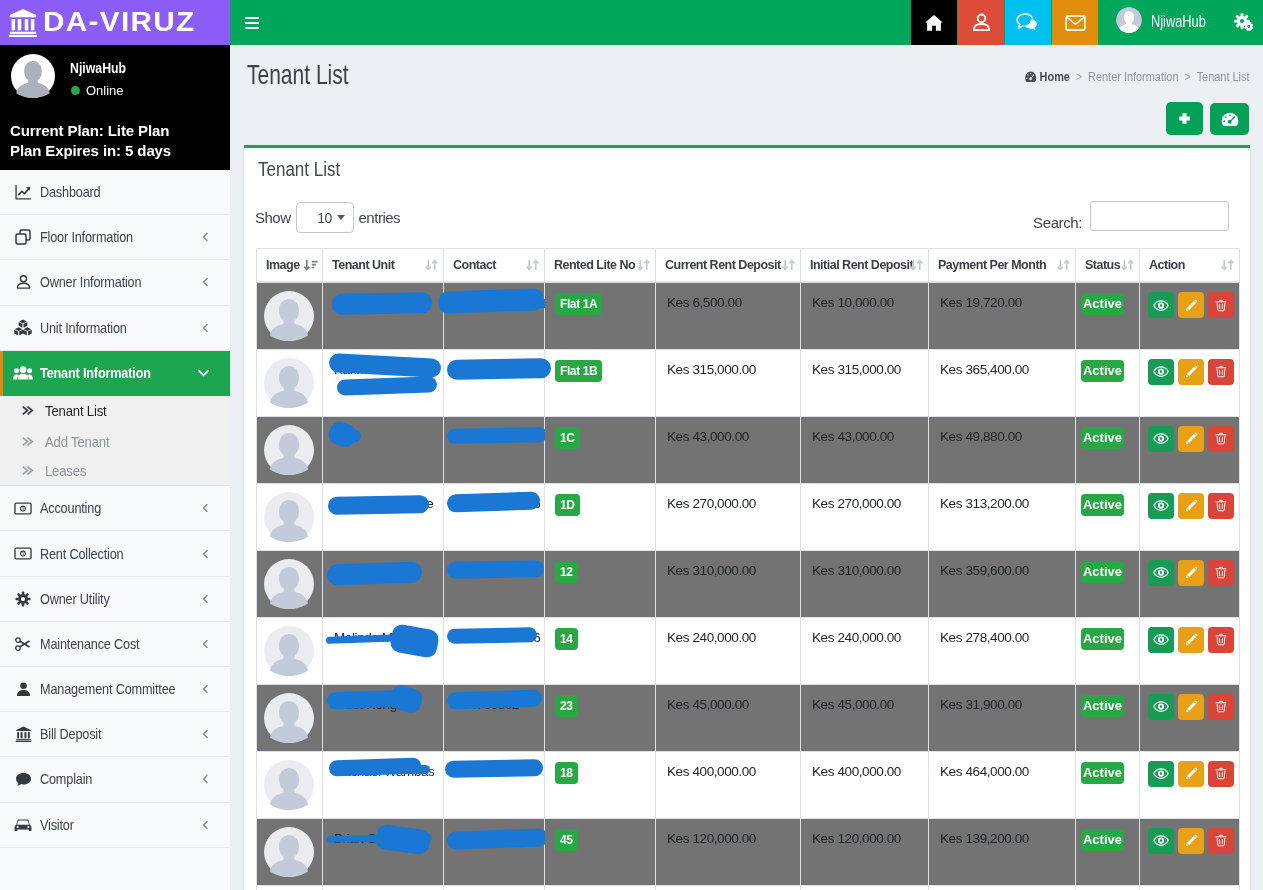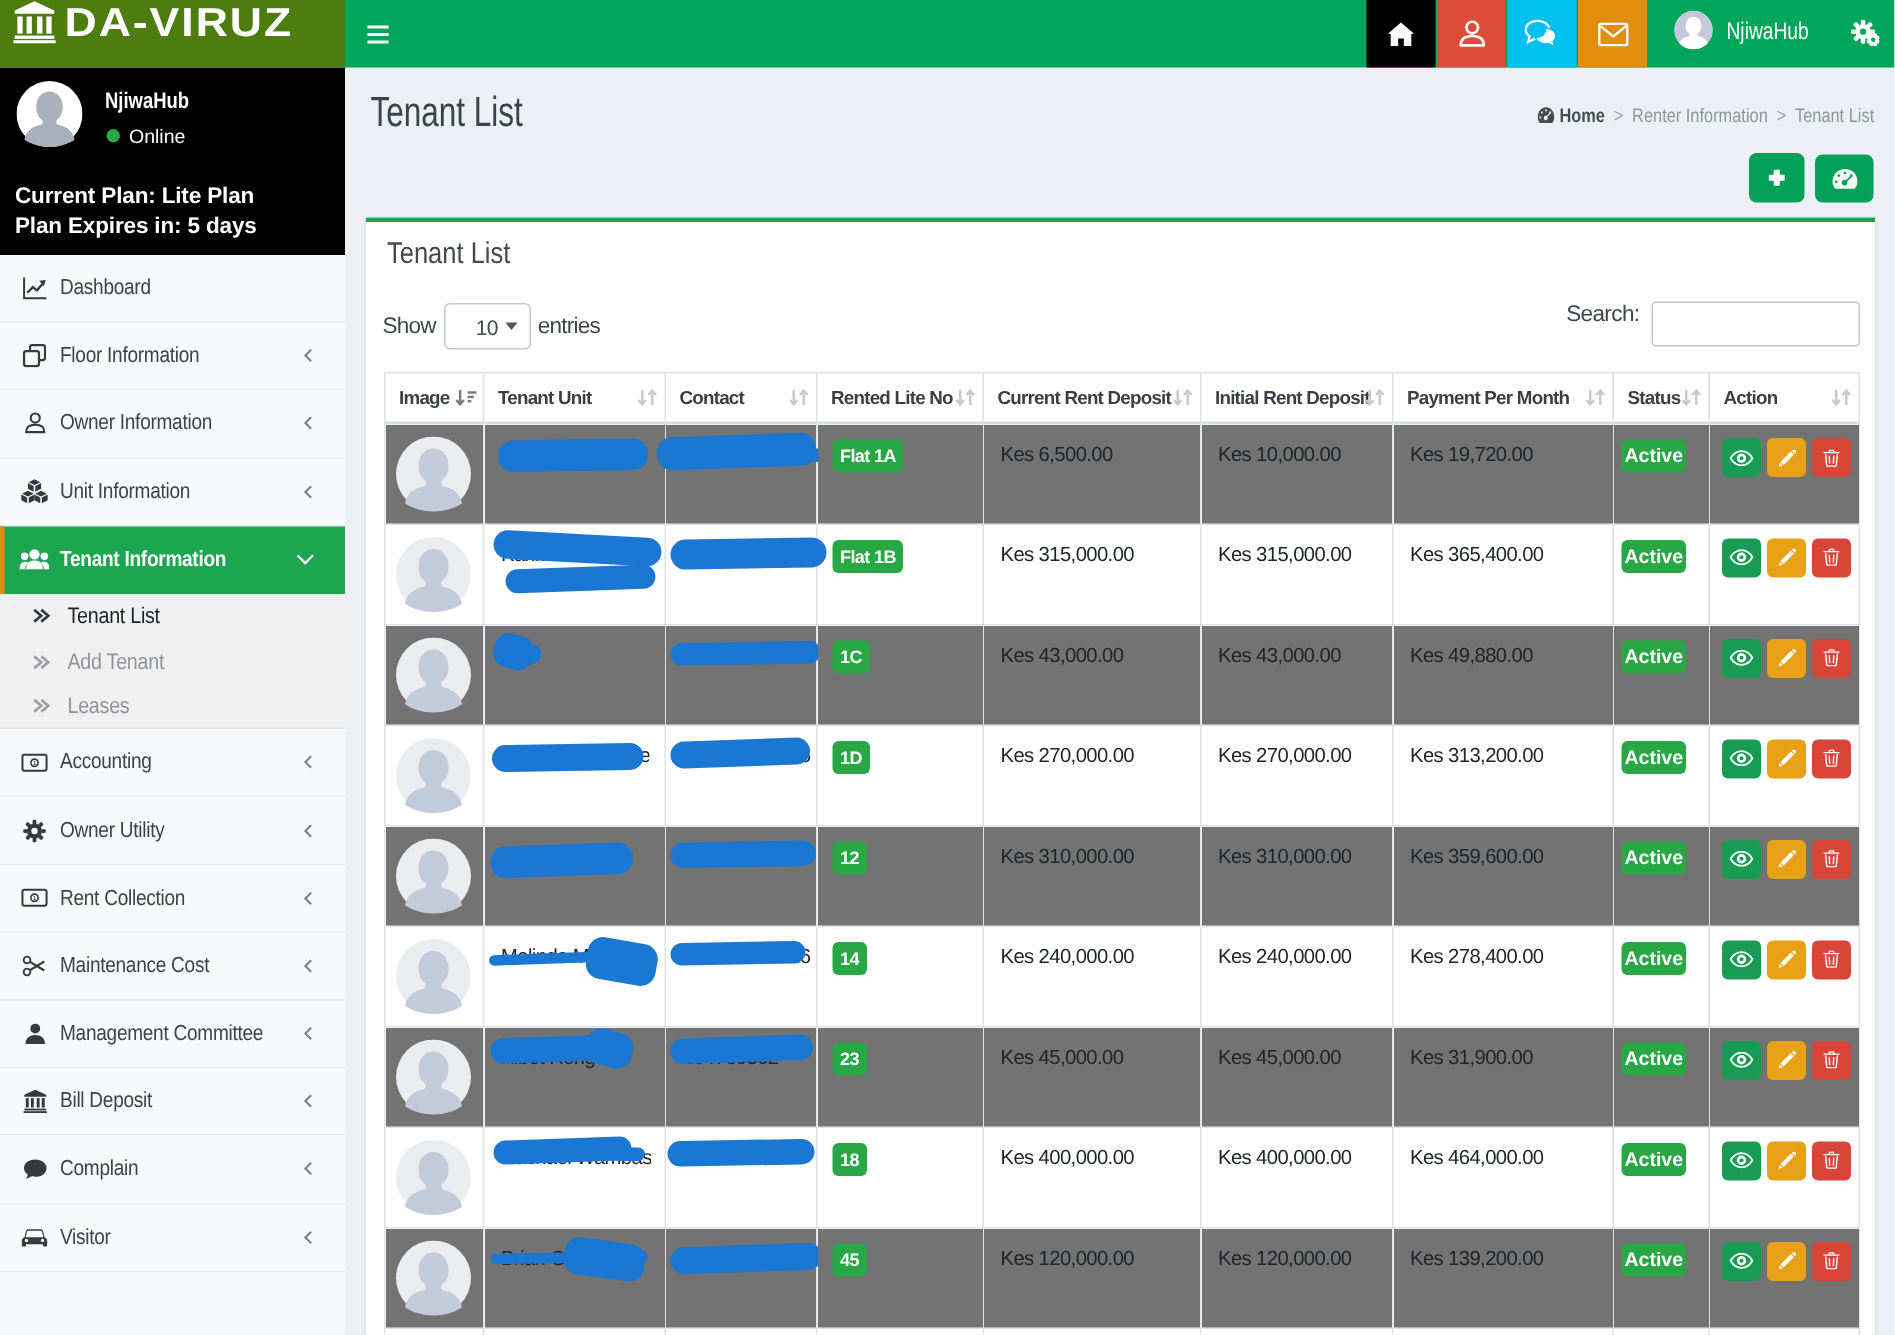--- a/index.html
+++ b/index.html
@@ -1,17 +1,17 @@
 <!DOCTYPE html>
 <html><head><meta charset="utf-8"><title>Tenant List</title><style>
 *{margin:0;padding:0;box-sizing:border-box}
 html,body{width:1263px;height:890px;overflow:hidden}
 body{font-family:"Liberation Sans",sans-serif;background:#ecf0f5;position:relative;font-size:14px;color:#212529}
 .topbar{position:absolute;left:0;top:0;width:1263px;height:45px;background:#00a65a}
-.logo{position:absolute;left:0;top:0;width:230px;height:45px;background:#4d7c0f;display:flex;align-items:flex-start}
+.logo{position:absolute;left:0;top:0;width:230px;height:45px;background:#8b5cf6;display:flex;align-items:center}
 .logo-text{color:#fff;font-weight:bold;font-size:27px;letter-spacing:1.2px;margin-left:5px;transform:scaleX(1.1);transform-origin:0 50%}
 .burger{position:absolute;left:245px;top:16.5px;width:14px}
 .burger div{height:2.6px;background:#fff;margin-bottom:2.6px}
 .nv-sq{position:absolute;top:0;width:46px;height:45px;display:flex;align-items:center;justify-content:center}
 .nv-avatar{position:absolute;left:1116px;top:7px;width:26px;height:26px;border-radius:50%;overflow:hidden}
 .nv-name{position:absolute;left:1151px;top:13px;color:#fff;font-size:16px;transform:scaleX(.8);transform-origin:0 50%}
 .sidebar{position:absolute;left:0;top:45px;width:230px;height:845px;background:#f8f9fa}
 .upanel{position:absolute;left:0;top:0;width:230px;height:125px;background:#000;color:#fff}
 .menu{position:absolute;left:0;top:125px;width:230px}
 .mi{position:relative;height:45.2px;border-bottom:1px solid #e7eaed;display:flex;align-items:center;color:#3c434a;font-size:14.5px;letter-spacing:-.4px;white-space:nowrap}
@@ -28,21 +28,21 @@
 .h1{position:absolute;left:17px;top:14px;font-size:28px;color:#3d4249;transform:scaleX(.75);transform-origin:0 0;white-space:nowrap}
 .bc{position:absolute;right:14px;top:24px;font-size:13px;color:#8d959c;display:flex;align-items:center;white-space:nowrap;transform:scaleX(.84);transform-origin:100% 50%}
 .bc .home{color:#454c54;font-weight:bold;display:flex;align-items:center}
 .bc .sep{margin:0 7px;color:#9aa2a9}
 .btn{position:absolute;background:#02a157;border-radius:5px;display:flex;align-items:center;justify-content:center;color:#fff}
 .card{position:absolute;left:14px;top:100px;width:1006px;height:760px;background:#fff;border-top:3px solid #23a24d;border-radius:0 0 3px 3px;box-shadow:0 0 1px rgba(0,0,0,.12),0 1px 3px rgba(0,0,0,.1)}
 .card-title{position:absolute;left:14px;top:10px;font-size:20px;color:#42484e;transform:scaleX(.85);transform-origin:0 0;white-space:nowrap}
 .lenrow{position:absolute;left:11px;top:54px;font-size:15px;color:#3f454c;display:flex;align-items:center;letter-spacing:-.5px}
 .sel{width:58px;height:31px;border:1px solid #c3c9cf;border-radius:4px;margin:0 5px;display:flex;align-items:center;justify-content:center;font-size:14px;color:#42484e;position:relative}
 .sel .car{position:absolute;right:8px;top:12px;width:0;height:0;border-left:4.5px solid transparent;border-right:4.5px solid transparent;border-top:5.5px solid #555}
-.search{position:absolute;right:10px;top:53px;display:flex;align-items:flex-start;font-size:15px;letter-spacing:-.4px;color:#3f454c}
+.search{position:absolute;right:21px;top:53px;display:flex;align-items:flex-end;font-size:15px;letter-spacing:-.4px;color:#3f454c}
 .search input{width:139px;height:30px;border:1px solid #c3c9cf;border-radius:3px;margin-left:8px;outline:none}
 table.dt{position:absolute;left:12px;top:99.5px;border-collapse:collapse;table-layout:fixed;width:983px;font-size:14px}
 table.dt th{border:1px solid #dee2e6;border-bottom:2px solid #d9dee2;font-size:12.5px;color:#383f46;text-align:left;padding:0 5px 0 9px;height:34px;letter-spacing:-.5px;white-space:nowrap;overflow:hidden;position:relative}
 table.dt td{border:1px solid #dee2e6;vertical-align:top;padding:0;height:67px;position:relative}
 tr.odd td{background:#737373}
 .th-in span{display:inline-block}
 .th-in .sic{position:absolute;right:4px;top:50%;transform:translateY(-50%)}
 .badge{display:inline-block;background:#28a745;color:#fff;font-weight:bold;font-size:12px;border-radius:4px;padding:4px 5px;letter-spacing:-.4px}
 .stat{position:absolute;left:5px;top:10px;width:43px;height:22px;background:#28a745;color:#fff;font-weight:bold;font-size:13px;border-radius:4px;text-align:center;line-height:22px}
 .abtn{position:absolute;top:9px;width:26px;height:26px;border-radius:4px;display:flex;align-items:center;justify-content:center}
@@ -283,53 +283,53 @@
         </div>
         <div class="tx">Accounting</div>
         <div class="chev">
           <svg viewBox="0 0 28 32" width="9" height="13" style="display:block">
             <path d="M20 4 L8 16 L20 28" fill="none" stroke="#757c83" stroke-width="4"></path>
           </svg>
         </div>
       </div>
 <div class="mi">
         <div class="ic">
+          <svg viewBox="0 0 64 56" width="18" height="15" style="display:block">
+            <g fill="none" stroke="#343a40" stroke-width="5">
+              <rect x="2" y="8" width="60" height="40" rx="5"></rect>
+              <circle cx="32" cy="28" r="9" stroke-width="4"></circle>
+            </g>
+            <text x="32" y="33" font-size="14" font-weight="bold" fill="#343a40" text-anchor="middle" font-family="Liberation Sans">1</text>
+          </svg>
+        </div>
+        <div class="tx">Rent Collection</div>
+        <div class="chev">
+          <svg viewBox="0 0 28 32" width="9" height="13" style="display:block">
+            <path d="M20 4 L8 16 L20 28" fill="none" stroke="#757c83" stroke-width="4"></path>
+          </svg>
+        </div>
+      </div>
+<div class="mi">
+        <div class="ic">
           <svg viewBox="0 0 64 64" width="16" height="16" style="display:block">
             <g fill="#343a40">
               <rect x="27" y="2" width="10" height="12" rx="3" transform="rotate(0 32 32)"></rect>
               <rect x="27" y="2" width="10" height="12" rx="3" transform="rotate(45 32 32)"></rect>
               <rect x="27" y="2" width="10" height="12" rx="3" transform="rotate(90 32 32)"></rect>
               <rect x="27" y="2" width="10" height="12" rx="3" transform="rotate(135 32 32)"></rect>
               <rect x="27" y="2" width="10" height="12" rx="3" transform="rotate(180 32 32)"></rect>
               <rect x="27" y="2" width="10" height="12" rx="3" transform="rotate(225 32 32)"></rect>
               <rect x="27" y="2" width="10" height="12" rx="3" transform="rotate(270 32 32)"></rect>
               <rect x="27" y="2" width="10" height="12" rx="3" transform="rotate(315 32 32)"></rect>
               <circle cx="32" cy="32" r="20"></circle>
             </g>
             <circle cx="32" cy="32" r="8.5" fill="#f8f9fa"></circle>
           </svg>
         </div>
         <div class="tx">Owner Utility</div>
-        <div class="chev">
-          <svg viewBox="0 0 28 32" width="9" height="13" style="display:block">
-            <path d="M20 4 L8 16 L20 28" fill="none" stroke="#757c83" stroke-width="4"></path>
-          </svg>
-        </div>
-      </div>
-<div class="mi">
-        <div class="ic">
-          <svg viewBox="0 0 64 56" width="18" height="15" style="display:block">
-            <g fill="none" stroke="#343a40" stroke-width="5">
-              <rect x="2" y="8" width="60" height="40" rx="5"></rect>
-              <circle cx="32" cy="28" r="9" stroke-width="4"></circle>
-            </g>
-            <text x="32" y="33" font-size="14" font-weight="bold" fill="#343a40" text-anchor="middle" font-family="Liberation Sans">1</text>
-          </svg>
-        </div>
-        <div class="tx">Rent Collection</div>
         <div class="chev">
           <svg viewBox="0 0 28 32" width="9" height="13" style="display:block">
             <path d="M20 4 L8 16 L20 28" fill="none" stroke="#757c83" stroke-width="4"></path>
           </svg>
         </div>
       </div>
 <div class="mi">
         <div class="ic">
           <svg viewBox="0 0 64 64" width="16" height="16" style="display:block">
             <g fill="none" stroke="#343a40" stroke-width="5">

